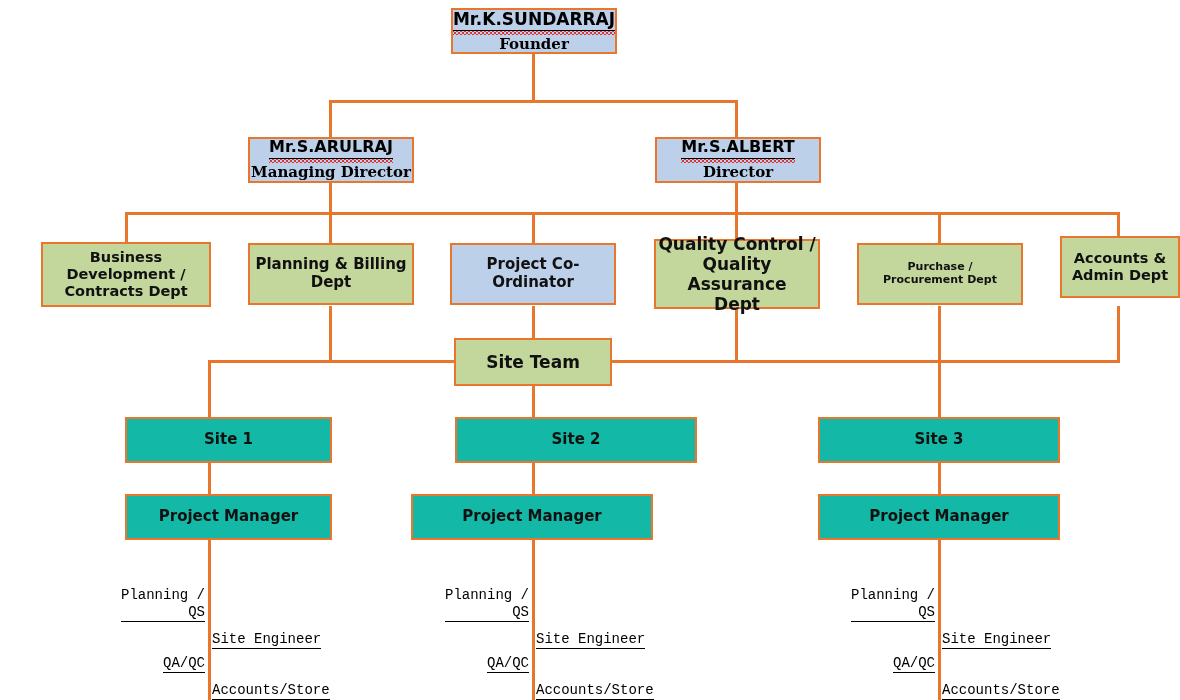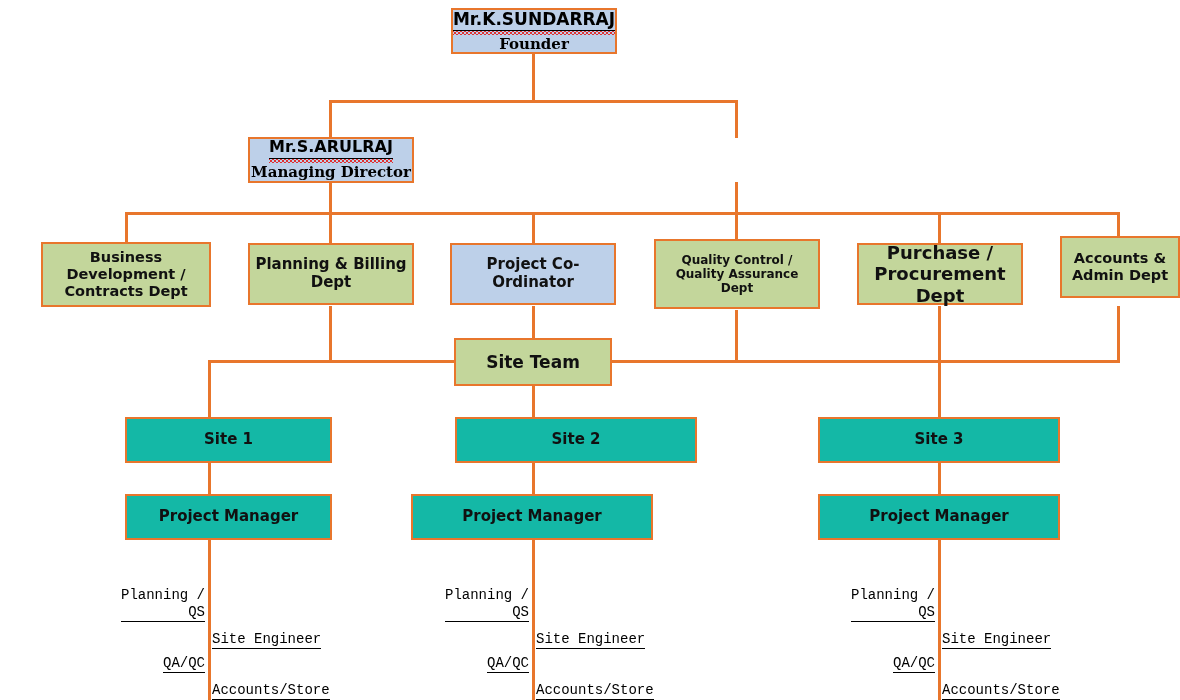--- a/index.html
+++ b/index.html
@@ -143,45 +143,49 @@
   <div class="node blue" style="left:451px; top:8px; width:166px; height:46px;">
     <span class="pname" style="font-size:17px;">Mr.K.SUNDARRAJ</span>
     <span class="ptitle" style="font-size:15px;">Founder</span>
   </div>
 
   <div class="node blue" style="left:248px; top:137px; width:166px; height:46px;">
     <span class="pname" style="font-size:16px;">Mr.S.ARULRAJ</span>
     <span class="ptitle" style="font-size:15px;">Managing Director</span>
   </div>
 
+  <div class="node blue" style="left:655px; top:137px; width:166px; height:46px;">
+    <span class="pname" style="font-size:16px;">Mr.S.ALBERT</span>
+    <span class="ptitle" style="font-size:15px;">Director</span>
+  </div>
 
   <div class="node green" style="left:41px; top:242px; width:170px; height:65px;">
     <span class="dept-label" style="font-size:14.5px;">Business
 Development /
 Contracts Dept</span>
   </div>
 
   <div class="node green" style="left:248px; top:243px; width:166px; height:62px;">
     <span class="dept-label" style="font-size:15px;">Planning &amp; Billing
 Dept</span>
   </div>
 
   <div class="node blue" style="left:450px; top:243px; width:166px; height:62px;">
     <span class="dept-label" style="font-size:15px;">Project Co-
 Ordinator</span>
   </div>
 
   <div class="node green" style="left:654px; top:239px; width:166px; height:70px;">
-    <span class="dept-label" style="font-size:12px;">Quality Control /
+    <span class="dept-label" style="font-size:17px;">Quality Control /
 Quality Assurance
 Dept</span>
   </div>
 
   <div class="node green" style="left:857px; top:243px; width:166px; height:62px;">
-    <span class="dept-label" style="font-size:18px;">Purchase /
+    <span class="dept-label" style="font-size:11px;">Purchase /
 Procurement Dept</span>
   </div>
 
   <div class="node green" style="left:1060px; top:236px; width:120px; height:62px;">
     <span class="dept-label" style="font-size:14.5px;">Accounts &amp;
 Admin Dept</span>
   </div>
 
   <div class="node green" style="left:454px; top:338px; width:158px; height:48px;">
     <span class="dept-label" style="font-size:17px;">Site Team</span>

